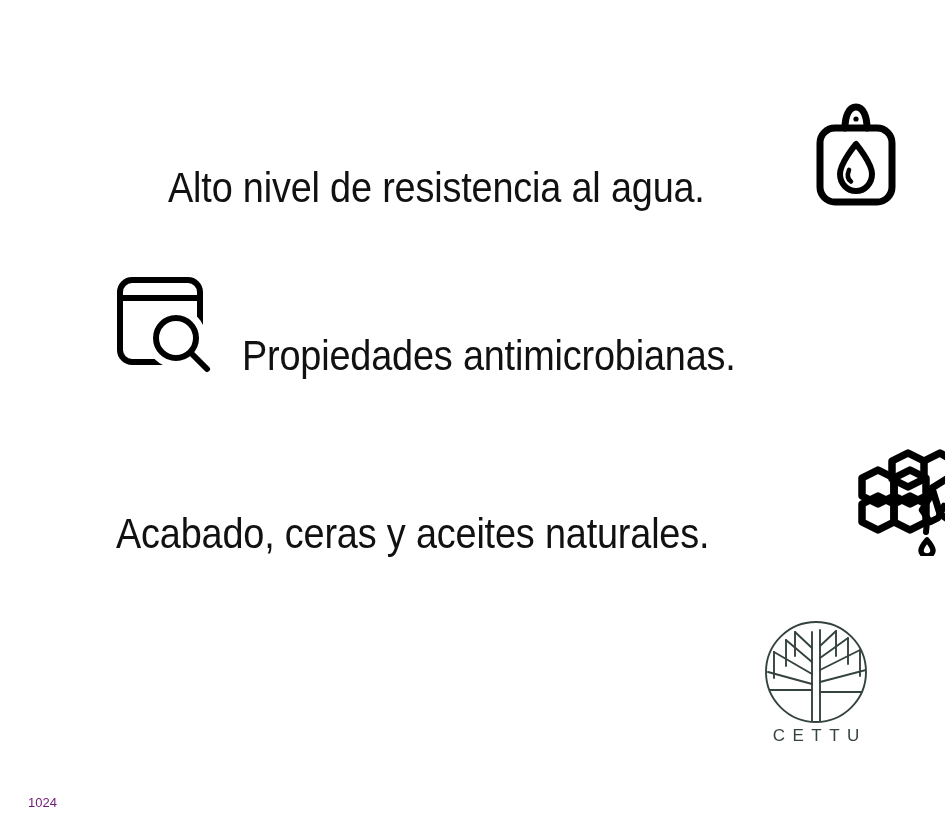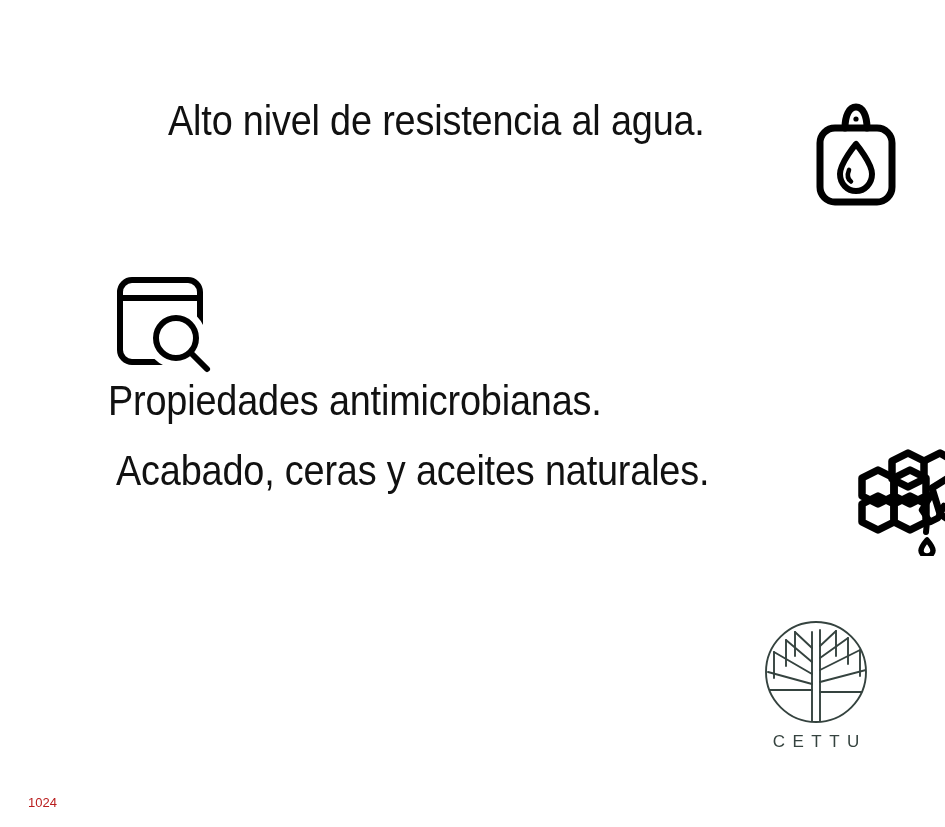--- a/index.html
+++ b/index.html
@@ -21,21 +21,21 @@
     position: relative;
     width: 945px;
     height: 827px;
     background: #ffffff;
   }
 
   
   .feature-row {
     position: absolute;
     display: flex;
-    align-items: flex-start;
+    align-items: flex-end;
   }
 
   .feature-text {
     font-family: "Liberation Sans Narrow", "Liberation Sans", "DejaVu Sans Condensed", "DejaVu Sans", sans-serif;
     font-weight: 400;
     font-size: 43px;
     line-height: 1.05;
     letter-spacing: -0.2px;
     color: #111111;
     white-space: nowrap;
@@ -45,21 +45,21 @@
 
   .feature-icon {
     flex: 0 0 auto;
     display: block;
   }
 
   
   #row-water      { left: 168px; top: 98px;  }
   #row-water .feature-icon   { margin-left: 34px; }
 
-  #row-antimicrobial { left: 108px; top: 272px; flex-direction: column; }
+  #row-antimicrobial { left: 108px; top: 272px; }
   #row-antimicrobial .feature-icon { margin-right: 22px; }
 
   #row-finish     { left: 116px; top: 448px; gap: 40px; }
   #row-finish .feature-icon  { margin-left: 18px; }
 
   #row-reversible { left: 124px; top: 602px; }
   #row-reversible .feature-icon { margin-right: 4px; }
 
   
   #brand-logo {
@@ -69,37 +69,37 @@
     width: 108px;
     text-align: center;
   }
   #brand-logo .logo-mark {
     display: block;
     width: 108px;
     height: 108px;
   }
   #brand-logo .logo-wordmark {
     display: block;
-    margin-top: 6px;
+    margin-top: 0;
     font-family: "Liberation Sans", "DejaVu Sans", sans-serif;
     font-size: 17px;
     font-weight: 400;
     letter-spacing: 7.5px;
     text-indent: 7.5px;
     color: #35433f;
   }
 
   
   #slide-number {
     position: absolute;
     left: 28px;
     top: 795px;
     font-family: "Liberation Sans", "DejaVu Sans", sans-serif;
     font-size: 13px;
-    color: #b91c1c;
+    color: #701a75;
   }
 </style>
 </head>
 <body>
 
 <div class="slide">
 
   <div class="feature-row" id="row-water">
     <div class="feature-text">Alto nivel de resistencia al agua.</div>
 

